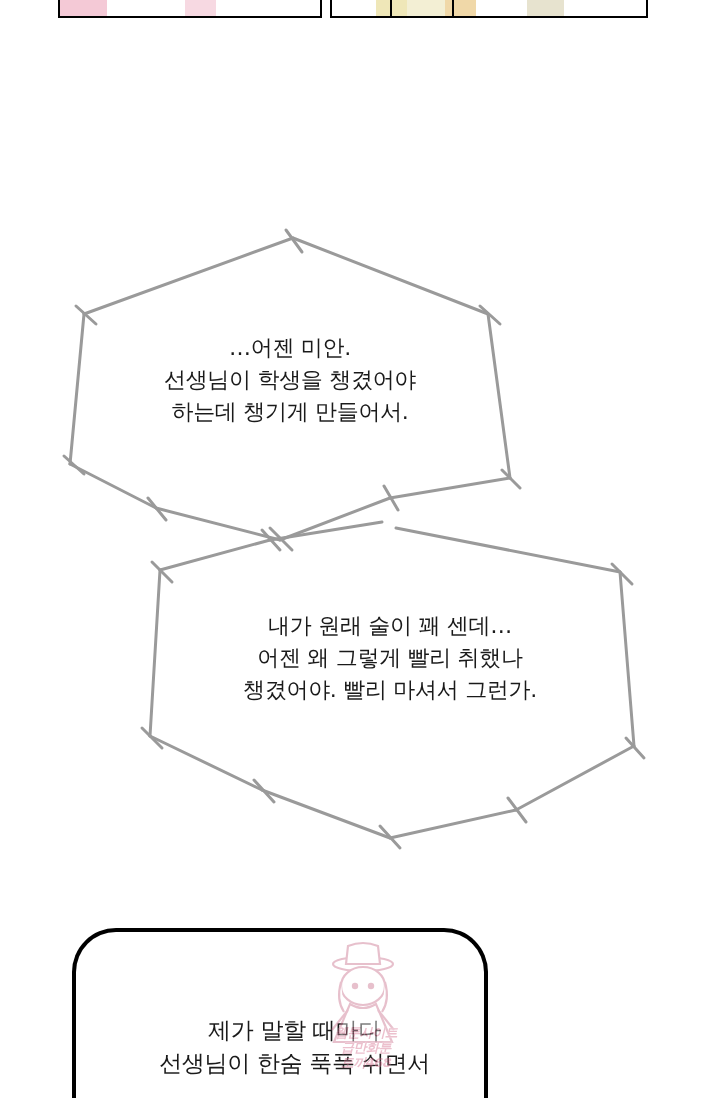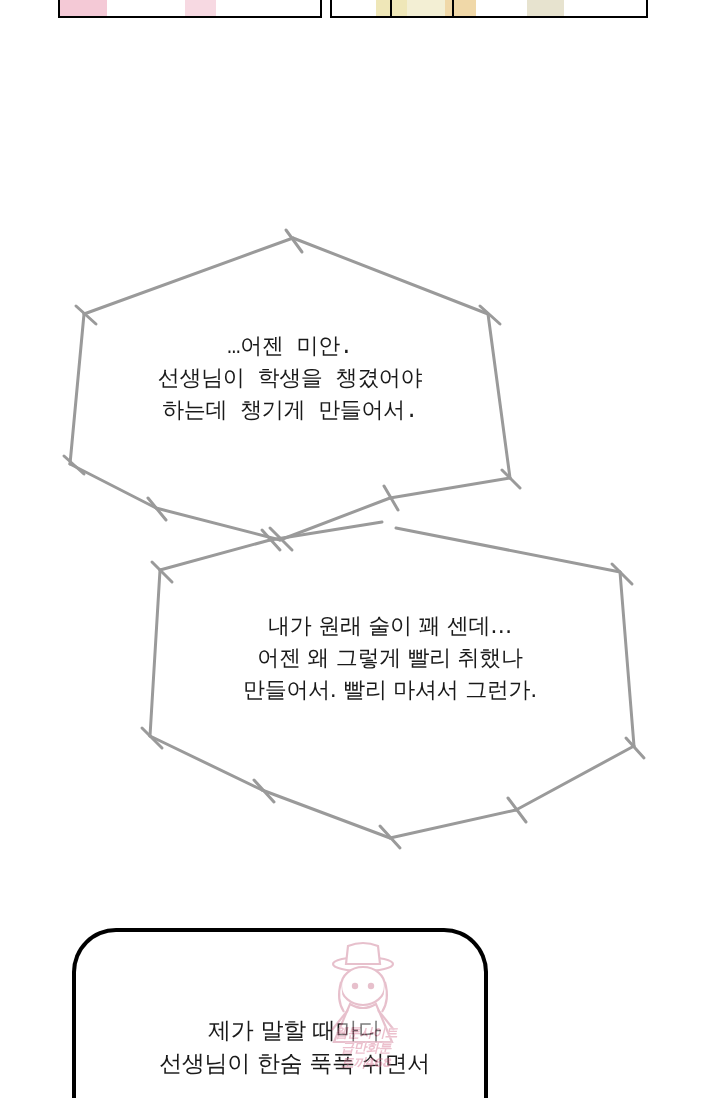--- a/index.html
+++ b/index.html
@@ -82,21 +82,21 @@
     text-align: center;
     color: #1a1a1a;
     font-family: "DejaVu Sans", sans-serif;
     font-size: 22px;
     line-height: 1.45;
     white-space: pre-line;
     letter-spacing: -0.3px;
   }
 
   #balloon-1 { left: 40px;  top: 228px;  width: 500px; height: 320px; }
-  #balloon-1 .balloon-text { top: 104px; font-family: Liberation Mono, monospace; }
+  #balloon-1 .balloon-text { top: 104px; }
 
   #balloon-2 { left: 120px; top: 540px;  width: 540px; height: 330px; }
   #balloon-2 .balloon-text { top: 70px; }
 
   
   #balloon-3 {
     left: 72px;
     top: 928px;
     width: 416px;
     height: 200px;
@@ -207,21 +207,21 @@
         <path d="M22 188 L42 208"></path>
         <path d="M506 198 L524 218"></path>
         <path d="M260 286 L280 308"></path>
         <path d="M134 240 L154 262"></path>
         <path d="M388 258 L406 282"></path>
         <path d="M142 -10 L160 10"></path>
       </g>
     </svg>
     <div class="balloon-text">내가 원래 술이 꽤 센데…
 어젠 왜 그렇게 빨리 취했나
-만들어서. 빨리 마셔서 그런가.</div>
+챙겼어야. 빨리 마셔서 그런가.</div>
   </div>
 
   <div class="balloon" id="balloon-3">
     <div class="round-shape"></div>
     <div class="balloon-text">제가 말할 때마다
 선생님이 한숨 푹푹 쉬면서</div>
   </div>
 
   <div class="watermark">
     <svg width="150" height="110" viewBox="0 0 150 110" fill="none">

